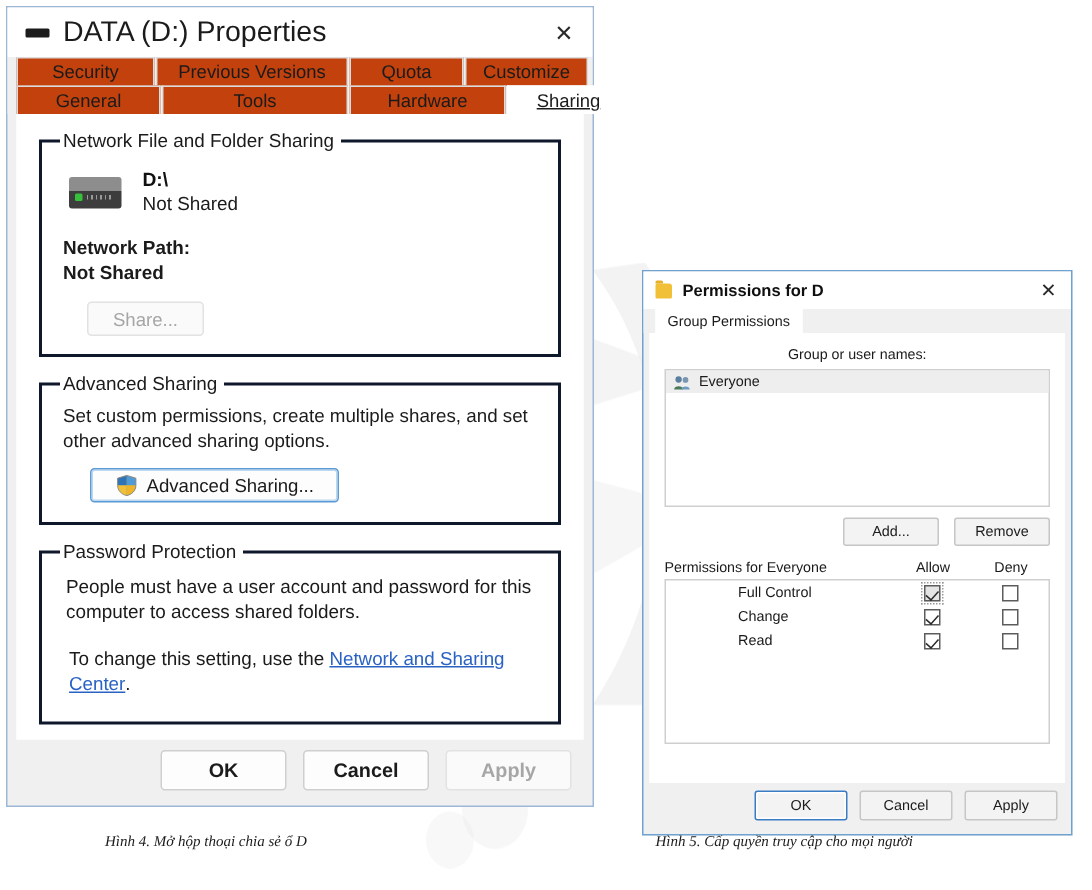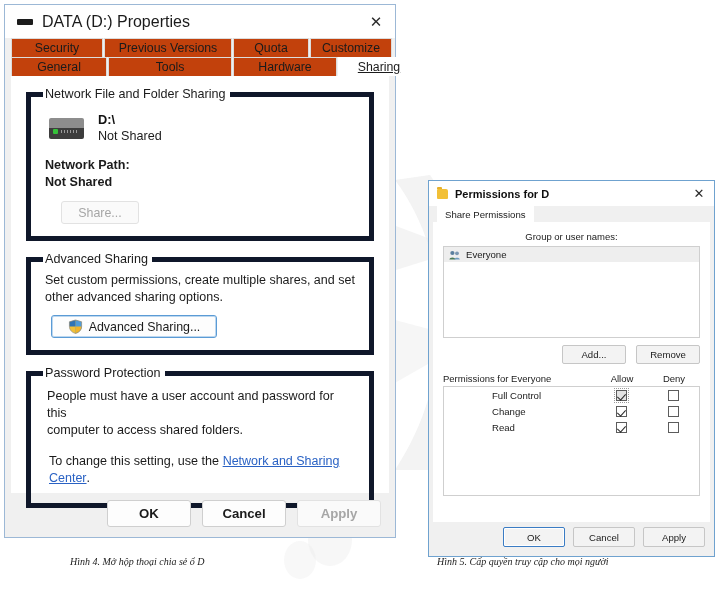--- a/index.html
+++ b/index.html
@@ -45,21 +45,21 @@
     cursor:default;
   }
 
   
   #props{
     left:4px; top:4px; width:392px; height:534px;
     border:1px solid #9cb8d6;
     background:#f0f0f0;
   }
   #props .titlebar{height:33px;padding-left:12px;}
-  #props .title-text{font-size:16px;}
+  #props .title-text{font-size:19px;}
   .drive-chip{
     width:16px;height:6px;background:#1c1c1c;border-radius:1px;
     margin-right:9px;flex:0 0 auto;
   }
 
   .tabstrip{
     padding:0 6px;
     background:#f0f0f0;
     position:relative;
   }
@@ -89,21 +89,21 @@
     background:#ffffff;
     margin:0 6px;
     border:1px solid #ffffff;
     height:417px;
     box-sizing:border-box;
     padding:10px 14px 0 14px;
     position:relative;
   }
 
   fieldset.group{
-    border:5px solid #0f172a;
+    border:2px solid #0f172a;
     border-radius:0;
     margin:0 0 11px 0;
     padding:4px 12px 12px 12px;
     box-sizing:border-box;
   }
   fieldset.group > legend{
     font-size:12.6px;color:#1b1b1b;padding:0 4px 0 2px;
   }
 
   .share-row{display:flex;align-items:center;margin:6px 0 4px 6px;}
@@ -305,21 +305,21 @@
         </span>
       </div>
       <div class="lbl b" style="margin:12px 0 0 2px;">Network Path:</div>
       <div class="lbl b" style="margin-left:2px;">Not Shared</div>
       <div class="btn dis" style="width:78px;margin:10px 0 0 18px;">Share...</div>
     </fieldset>
 
     <fieldset class="group">
       <legend>Advanced Sharing</legend>
       <div class="desc">Set custom permissions, create multiple shares, and set other advanced sharing options.</div>
-      <div class="btn focus" style="width:166px;margin-left:8px;padding:0 8px;">
+      <div class="btn focus" style="width:166px;margin-left:20px;padding:0 8px;">
         <svg class="shield" viewBox="0 0 16 16">
           <path d="M8 1 L14.5 3 V8 C14.5 12 11.5 14.5 8 15.4 C4.5 14.5 1.5 12 1.5 8 V3 Z" fill="#f2c037"></path>
           <path d="M8 1 L14.5 3 V8 C14.5 12 11.5 14.5 8 15.4 V1 Z" fill="#4e9bd8"></path>
           <path d="M1.5 3 L8 1 V8 H1.5 Z" fill="#2f74b5"></path>
           <path d="M8 8 H14.5 V8 C14.5 12 11.5 14.5 8 15.4 Z" fill="#f0b429"></path>
           <path d="M8 1 L14.5 3 V8 C14.5 12 11.5 14.5 8 15.4 C4.5 14.5 1.5 12 1.5 8 V3 Z" fill="none" stroke="#8a8a8a" stroke-width=".7"></path>
         </svg>
         <span>Advanced Sharing...</span>
       </div>
     </fieldset>
@@ -345,21 +345,21 @@
 <div class="dialog" id="perm">
 
   <div class="titlebar">
     <span class="folder-ic"></span>
     <span class="title-text">Permissions for D</span>
     <span class="close-x">✕</span>
   </div>
 
   <div class="tabstrip">
     <div class="tabrow">
-      <div class="tab sel">Share Permissions</div>
+      <div class="tab sel">Group Permissions</div>
     </div>
   </div>
 
   <div class="tabbody">
 
     <div class="mini-lbl">Group or user names:</div>
 
     <div class="listbox">
       <div class="list-item">
         <svg class="people-ic" viewBox="0 0 12 10">

